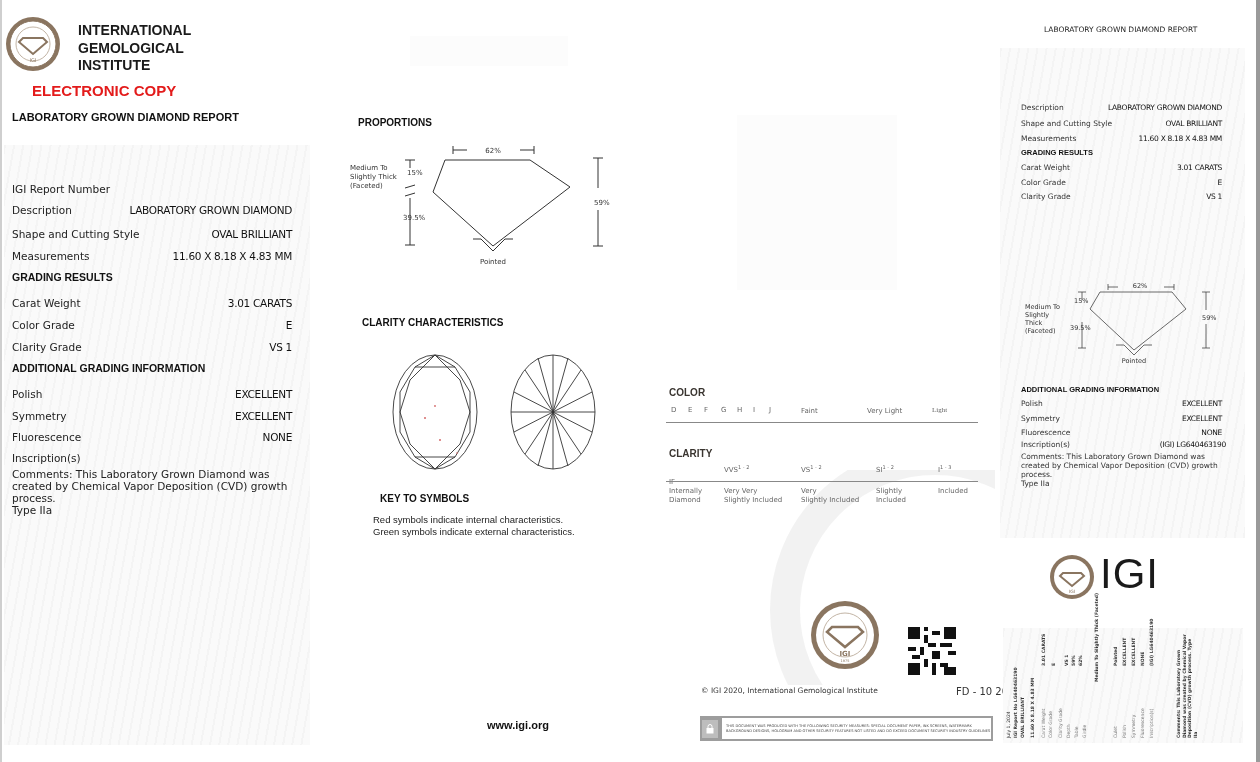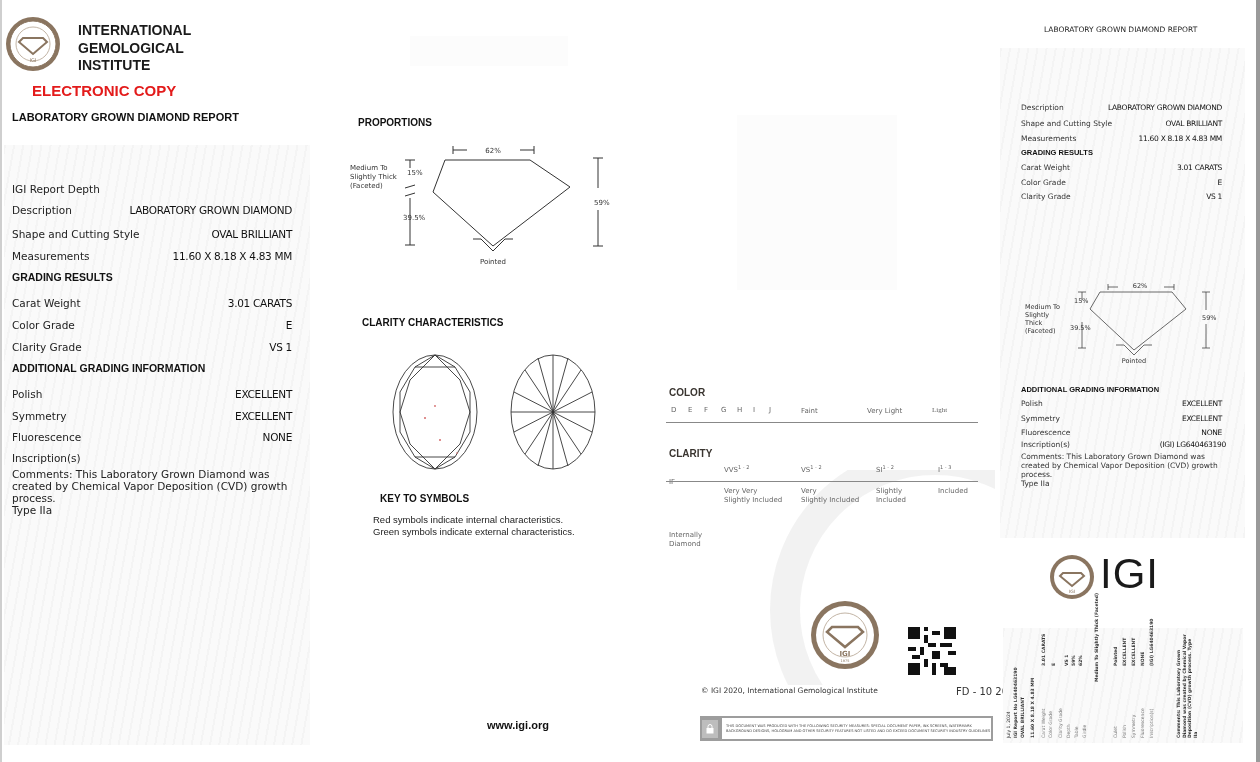--- a/index.html
+++ b/index.html
@@ -61,21 +61,21 @@
   </svg>
 </div>
 <div class="abs logo-text" style="left:78px;top:22px;">
   <div>INTERNATIONAL</div>
   <div>GEMOLOGICAL</div>
   <div>INSTITUTE</div>
 </div>
 <div class="abs ecopy" style="left:32px;top:82px;">ELECTRONIC COPY</div>
 <div class="abs report-title" style="left:12px;top:111px;">LABORATORY GROWN DIAMOND REPORT</div>
 
-<div class="abs" style="left:12px;top:183px;font-size:10.5px;color:#222;">IGI Report Depth</div>
+<div class="abs" style="left:12px;top:183px;font-size:10.5px;color:#222;">IGI Report Number</div>
 
 <div class="row" style="top:204px;">
     <span>Description</span>
     <span class="v">LABORATORY GROWN DIAMOND</span>
   </div>
 <div class="row" style="top:228px;">
     <span>Shape and Cutting Style</span>
     <span class="v">OVAL BRILLIANT</span>
   </div>
 <div class="row" style="top:250px;">
@@ -220,21 +220,21 @@
 <div class="scale-item" style="left:932px;top:406px;font-family:Liberation Serif, serif;">Light</div>
 <div class="scale-line" style="left:666px;top:422px;width:312px;"></div>
 
 <div class="abs scale-h" style="left:669px;top:448px;">CLARITY</div>
 <div class="scale-item" style="left:669px;top:466px;margin-top:12px;"><span>IF</span></div>
 <div class="scale-item" style="left:724px;top:464px;"><span>VVS</span><sup>1 - 2</sup></div>
 <div class="scale-item" style="left:801px;top:464px;"><span>VS</span><sup>1 - 2</sup></div>
 <div class="scale-item" style="left:876px;top:464px;"><span>SI</span><sup>1 - 2</sup></div>
 <div class="scale-item" style="left:938px;top:464px;"><span>I</span><sup>1 - 3</sup></div>
 <div class="scale-line" style="left:666px;top:481px;width:312px;"></div>
-<div class="scale-item" style="left:669px;top:487px;line-height:8.5px;margin-top:44px;">
+<div class="scale-item" style="left:669px;top:487px;line-height:8.5px;">
     <div>Internally</div>
     <div>Diamond</div>
   </div>
 <div class="scale-item" style="left:724px;top:487px;line-height:8.5px;">
     <div>Very Very</div>
     <div>Slightly Included</div>
   </div>
 <div class="scale-item" style="left:801px;top:487px;line-height:8.5px;">
     <div>Very</div>
     <div>Slightly Included</div>

